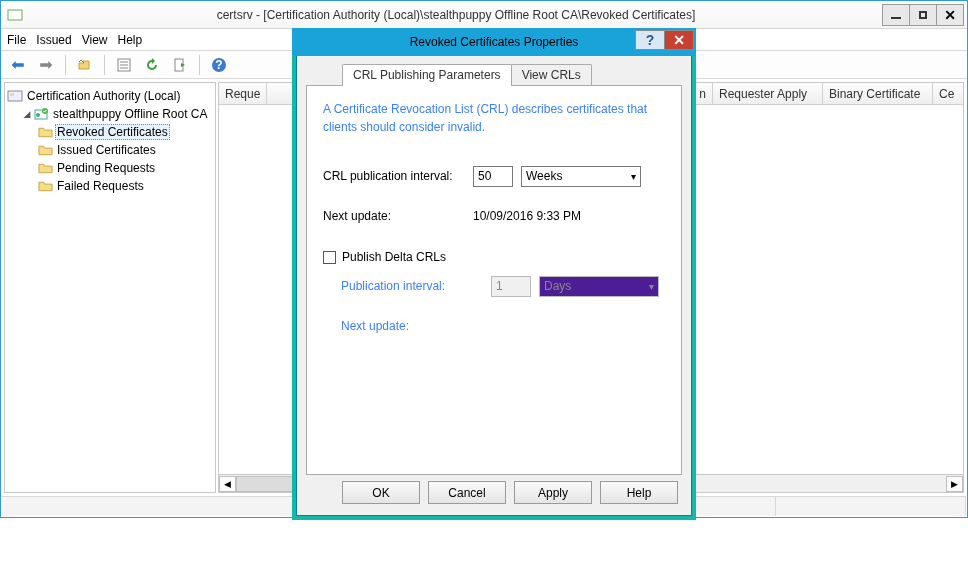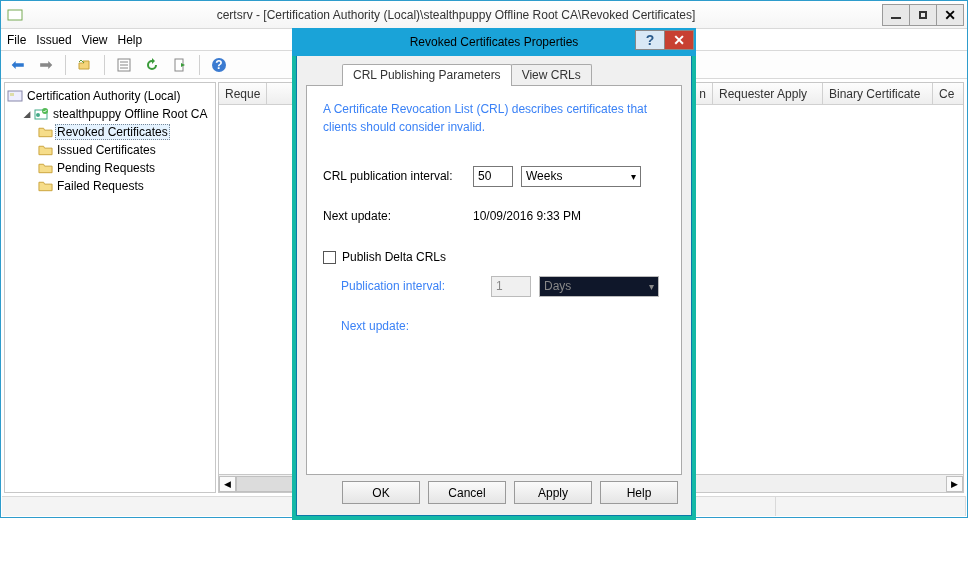--- a/index.html
+++ b/index.html
@@ -79,21 +79,21 @@
   .tabpanel { border:1px solid #aaa; background:#fff; height:390px; padding:14px 16px; position:relative; }
 
   .tabpanel .desc { color:#3b82f6; line-height:18px; margin-bottom:28px; }
   .formrow { display:flex; align-items:center; height:24px; margin-bottom:6px; }
   .formrow .flabel { width:150px; }
   .formrow .small-input { width:40px; height:21px; border:1px solid #777; padding:0 4px; text-align:left;
                           background:#fff; font-family:inherit; font-size:12px; }
   .formrow .small-input.dis { background:#f0f0f0; color:#888; border-color:#bbb; }
   .formrow .sel { width:120px; height:21px; border:1px solid #777; padding:0 4px; background:#fff;
                   display:flex; align-items:center; justify-content:space-between; margin-left:8px; }
-  .formrow .sel.dis { background:#0f172a; color:#888; border-color:#bbb; }
+  .formrow .sel.dis { background:#4c1d95; color:#888; border-color:#bbb; }
   .formrow .sel .chev { font-size:10px; }
   .static { height:20px; display:flex; align-items:center; margin-bottom:6px;margin-top:18px; }
   .static .flabel { width:150px; }
   .cbrow { display:flex; align-items:center; height:22px; margin-top:20px; margin-bottom:6px; }
   .cbrow .cb { width:13px; height:13px; border:1px solid #555; margin-right:6px; background:#fff; }
   .dis-text { color:#3b82f6; }
   .indent { margin-left:18px; }
 
   .dlg-buttons { position:absolute; right:14px; bottom:12px; display:flex; gap:8px; }
   .dlg-buttons .btn { width:78px; height:23px; border:1px solid #9a9a9a; background:linear-gradient(#fafafa,#e5e5e5);

